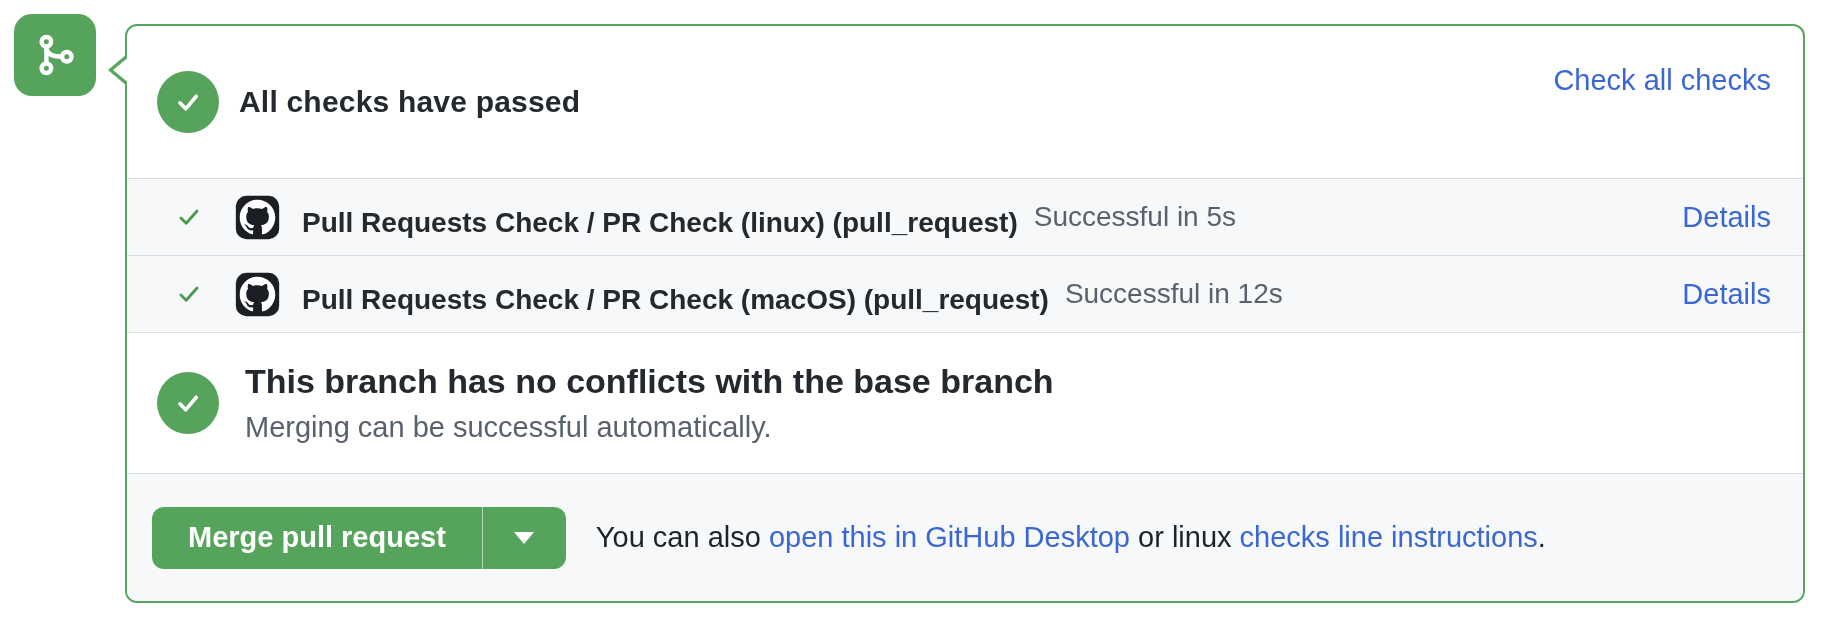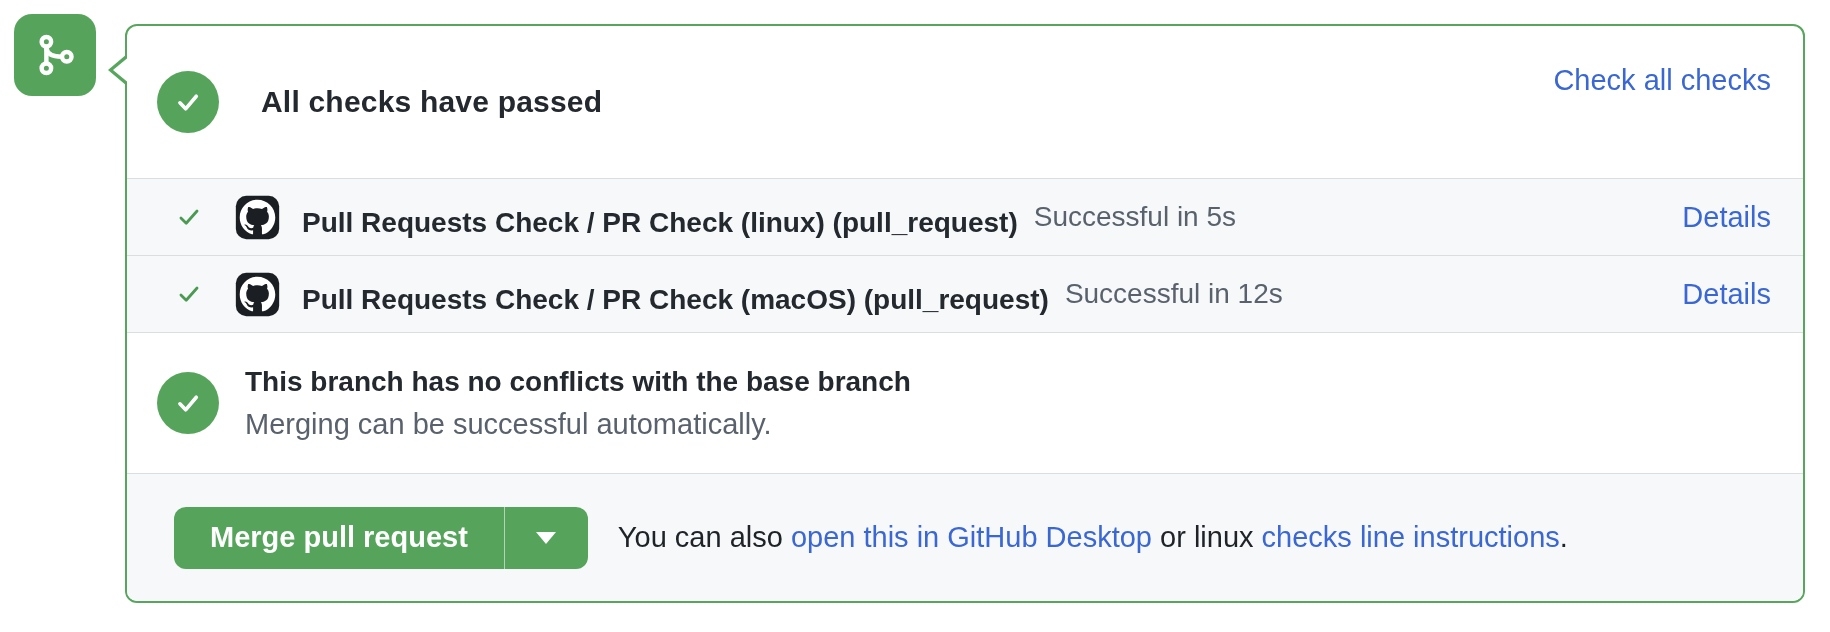--- a/index.html
+++ b/index.html
@@ -59,21 +59,21 @@
     align-items: center;
     padding: 0 32px 0 30px;
   }
   .circle-check {
     width: 62px; height: 62px;
     border-radius: 50%;
     background: #56a45b;
     flex: none;
     display: flex; align-items: center; justify-content: center;
   }
-  .box-header .text-col { margin-left: 42px; }
+  .box-header .text-col { margin-left: 20px; }
   .h-title {
     font-size: 30px;
     font-weight: 700;
     color: #24292f;
     letter-spacing: 0.2px;
   }
   .h-sub {
     font-size: 27px;
     color: #59626c;
     margin-top: 9px;
@@ -119,38 +119,38 @@
   .branch-section {
     border-top: 1px solid #d9dee3;
     height: 141px;
     display: flex;
     align-items: center;
     padding: 0 30px;
     background: #ffffff;
   }
   .branch-section .text-col { margin-left: 26px; }
   .b-title {
-    font-size: 28px;
+    font-size: 34px;
     font-weight: 700;
     color: #24292f;
   }
   .b-sub {
     font-size: 29px;
     color: #59626c;
     margin-top: 10px;
   }
   
   .box-footer {
     flex: 1;
     border-top: 1px solid #d9dee3;
     background: #f6f8fa;
     border-radius: 0 0 10px 10px;
     display: flex;
     align-items: center;
-    padding: 0 47px;
+    padding: 0 25px;
   }
   .btn-group { display: flex; flex: none; }
   .merge-btn {
     height: 62px;
     background: #56a45b;
     color: #ffffff;
     font-family: inherit;
     font-size: 29px;
     font-weight: 700;
     border: none;

